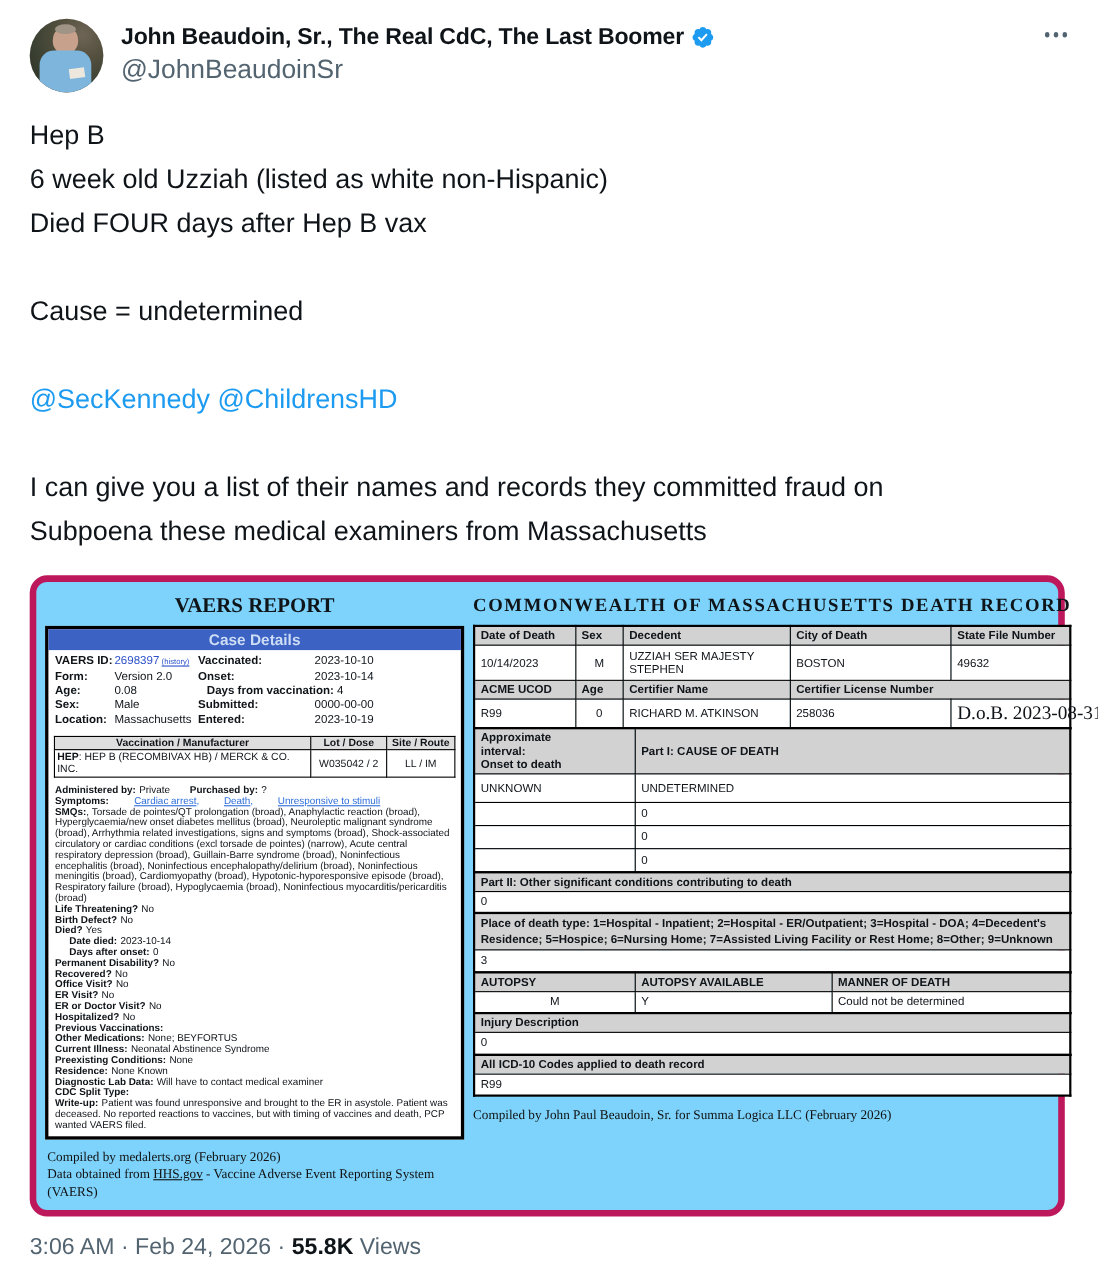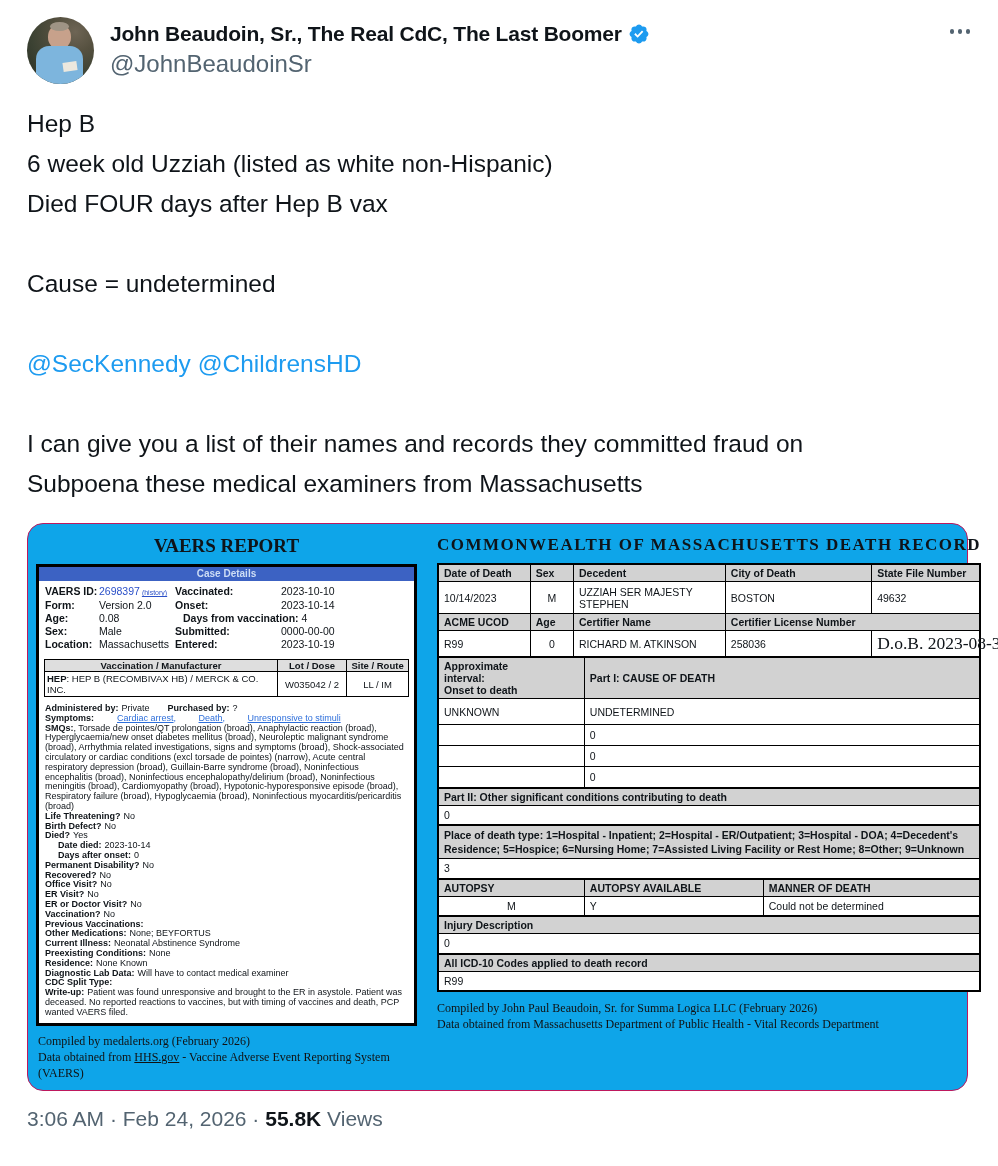--- a/index.html
+++ b/index.html
@@ -21,28 +21,28 @@
   .handle { font-size:24px; color:#536471; margin-top:4px; cursor:pointer; }
   .more { margin-left:auto; padding-top:12px; display:flex; gap:3.5px; cursor:pointer; }
   .more i { width:4.5px; height:4.5px; border-radius:50%; background:#536471; display:block; }
 
   
   .tweet-body { margin-top:20px; font-size:24.5px; line-height:40px; }
   .tline { min-height:40px; }
   a.mention { color:#1d9bf0; text-decoration:none; cursor:pointer; }
 
   
-  .media-card { margin-top:19px; width:941px; border:1px solid #be185d; border-radius:16px; background:#0ea5e9;
-                padding:9px 8px; display:flex; gap:20px; cursor:pointer; }
+  .media-card { margin-top:19px; width:941px; border:6px solid #be185d; border-radius:16px; background:#7dd3fc;
+                padding:9px 8px; display:flex; gap:8px; cursor:pointer; }
 
   
   .vaers-panel { width:381px; flex-shrink:0; display:flex; flex-direction:column; }
   .vaers-title { font-family:"Liberation Serif", serif; font-weight:700; font-size:19px; text-align:center; margin:2px 0 7px; }
   .vaers-box { border:3px solid #000; background:#fff; }
-  .cd-bar { background:#3c62c3; color:#cdddf5; font-weight:700; font-size:10px; text-align:center; padding:1px 0 2px; }
+  .cd-bar { background:#3c62c3; color:#cdddf5; font-weight:700; font-size:14px; text-align:center; padding:1px 0 2px; }
   .cd-fields { padding:4px 6px 1px; font-size:10.5px; line-height:13px; }
   .cdr { display:flex; }
   .cdr .l1 { width:54px; font-weight:700; flex-shrink:0; }
   .cdr .v1 { width:76px; flex-shrink:0; }
   .cdr .l2 { width:106px; font-weight:700; flex-shrink:0; }
   .cdr .v2 { flex:1; }
   .cdr .wide { flex:1; padding-left:8px; }
   .cdr .wide b { font-weight:700; }
   .vid { color:#2b50c8; font-size:10.5px; }
   .hist { color:#2b50c8; font-size:7px; text-decoration:underline; margin-left:2px; }
@@ -204,21 +204,21 @@
           <div class="qa"><b>Life Threatening?</b><span>No</span></div>
           <div class="qa"><b>Birth Defect?</b><span>No</span></div>
           <div class="qa"><b>Died?</b><span>Yes</span></div>
           <div class="qa ind"><b>Date died:</b><span>2023-10-14</span></div>
           <div class="qa ind"><b>Days after onset:</b><span>0</span></div>
           <div class="qa"><b>Permanent Disability?</b><span>No</span></div>
           <div class="qa"><b>Recovered?</b><span>No</span></div>
           <div class="qa"><b>Office Visit?</b><span>No</span></div>
           <div class="qa"><b>ER Visit?</b><span>No</span></div>
           <div class="qa"><b>ER or Doctor Visit?</b><span>No</span></div>
-          <div class="qa"><b>Vaccination?</b><span>No</span></div>
+          <div class="qa"><b>Hospitalized?</b><span>No</span></div>
           <div class="qa"><b>Previous Vaccinations:</b><span></span></div>
           <div class="qa"><b>Other Medications:</b><span>None; BEYFORTUS</span></div>
           <div class="qa"><b>Current Illness:</b><span>Neonatal Abstinence Syndrome</span></div>
           <div class="qa"><b>Preexisting Conditions:</b><span>None</span></div>
           <div class="qa"><b>Residence:</b><span>None Known</span></div>
           <div class="qa"><b>Diagnostic Lab Data:</b><span>Will have to contact medical examiner</span></div>
           <div class="qa"><b>CDC Split Type:</b><span></span></div>
           <div class="qa"><b>Write-up:</b><span>Patient was found unresponsive and brought to the ER in asystole. Patient was deceased. No reported reactions to vaccines, but with timing of vaccines and death, PCP wanted VAERS filed.</span></div>
         </div>
       </div>
@@ -363,21 +363,20 @@
               <th>All ICD-10 Codes applied to death record</th>
             </tr>
         <tr class="vrow">
               <td>R99</td>
             </tr>
       </tbody>
         </table>
 
       <div class="dr-footer">
         <div>Compiled by John Paul Beaudoin, Sr. for Summa Logica LLC (February 2026)</div>
-        <div>Data obtained from Massachusetts Department of Public Health - Vital Records Department</div>
       </div>
     </div>
   </div>
 
   <div class="meta">
     <span>3:06 AM</span>
     <span>·</span>
     <span>Feb 24, 2026</span>
     <span>·</span>
     <b>55.8K</b>

